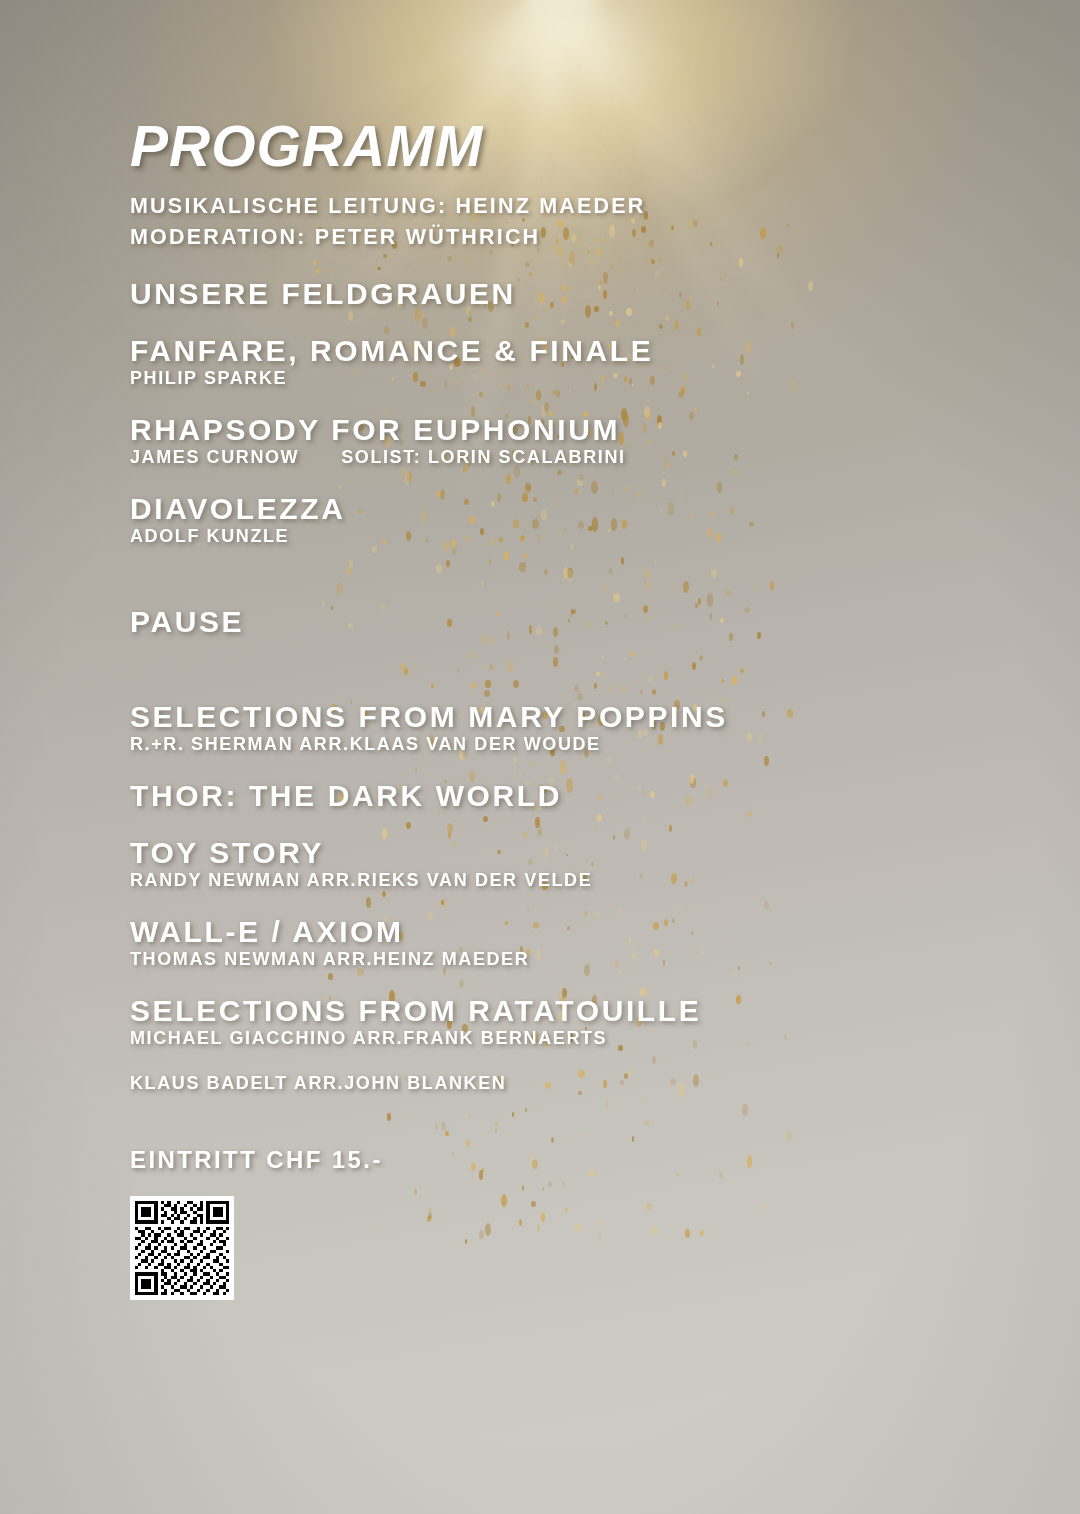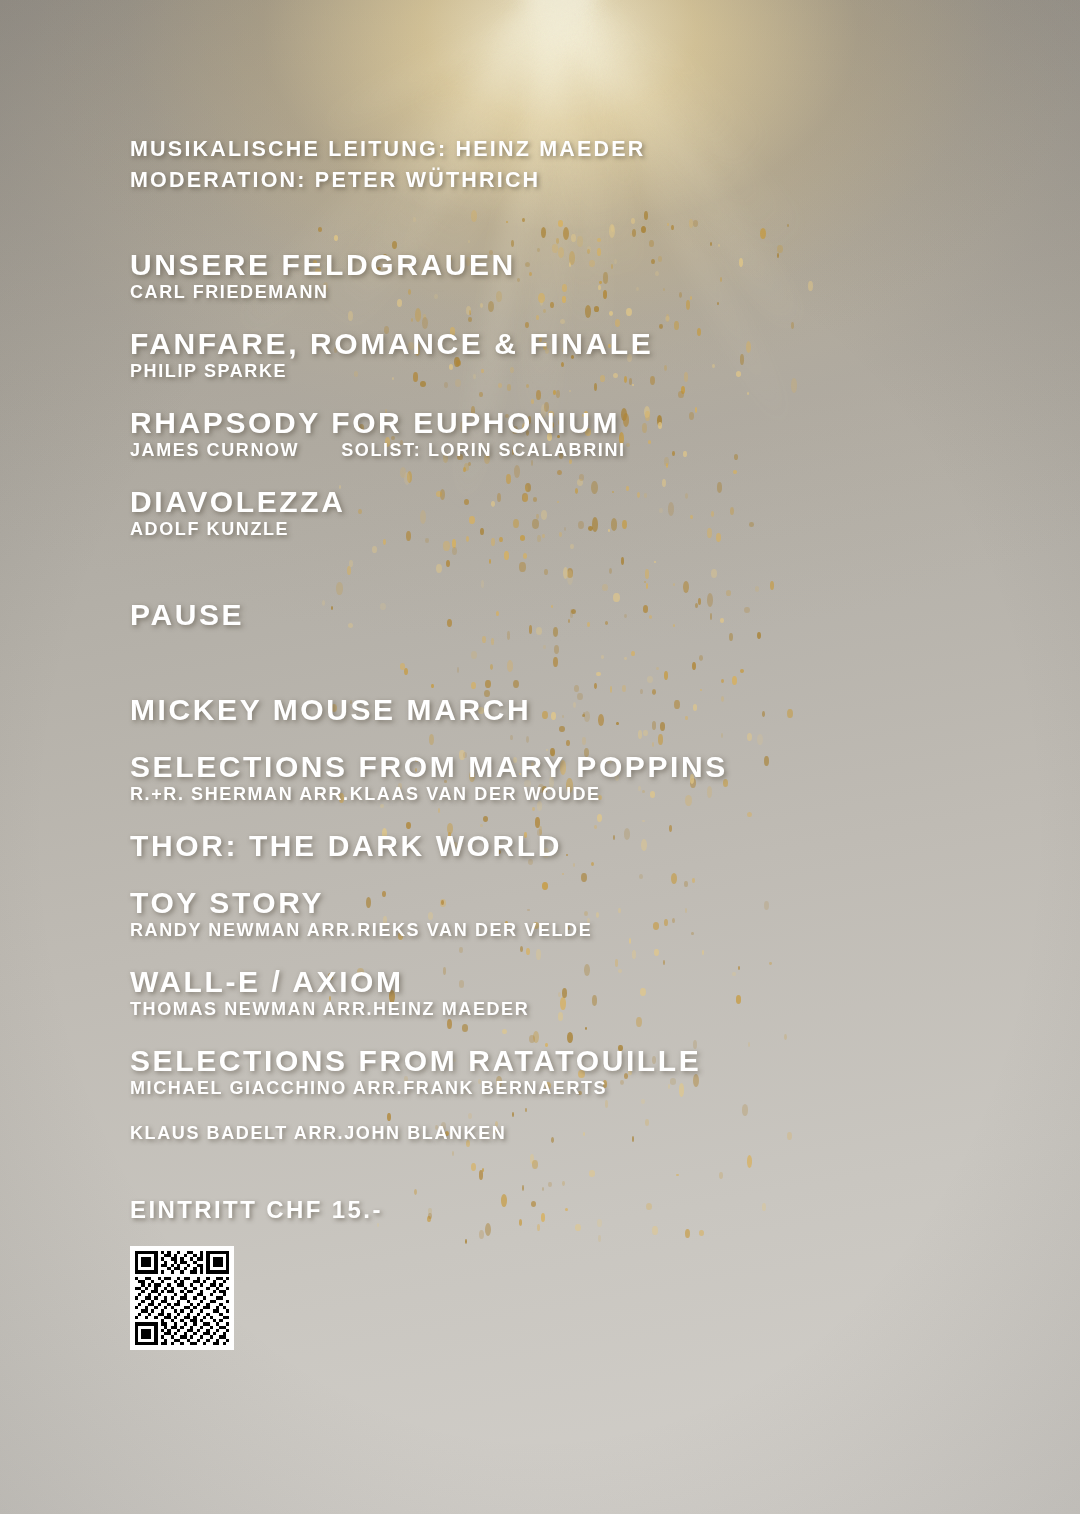--- a/index.html
+++ b/index.html
@@ -49,21 +49,21 @@
     line-height:1;
   }
   .credits { margin-top:16px; }
   .credit-line {
     font-size:21.5px;
     font-weight:bold;
     letter-spacing:2.2px;
     line-height:1.45;
     text-shadow:2px 2px 4px rgba(70,62,48,0.5);
   }
-  .pieces { margin-top:52px; }
+  .pieces { margin-top:24px; }
   .piece { margin-bottom:24px; }
   .piece-title {
     font-size:30px;
     font-weight:bold;
     letter-spacing:2.6px;
     line-height:1.1;
     text-shadow:2px 2px 5px rgba(70,62,48,0.5);
   }
   .piece-sub {
     font-size:18px;
@@ -719,31 +719,31 @@
       <div class="gd" style="width: 4.1px; height: 6.3px; left: 104.2px; top: 865.6px; opacity: 0.18; background: rgb(199, 154, 60);"></div>
       <div class="gd" style="width: 4.5px; height: 6.3px; left: 433.8px; top: 244.2px; opacity: 0.48; background: rgb(168, 127, 46);"></div>
       <div class="gd" style="width: 3.4px; height: 3.6px; left: 297.2px; top: 28px; opacity: 0.55; background: rgb(217, 176, 90);"></div>
       <div class="gd" style="width: 2.3px; height: 5.5px; left: 318.3px; top: 697.5px; opacity: 0.42; background: rgb(227, 200, 135);"></div>
       <div class="gd" style="width: 3.8px; height: 6.5px; left: 82.4px; top: 680.7px; opacity: 0.7; background: rgb(176, 133, 52);"></div>
     </div>
   <div class="vignette"></div>
 
   <div class="content">
 
+    <div class="title">PROGRAMM</div>
 
     <div class="credits">
       <div class="credit-line">MUSIKALISCHE LEITUNG: HEINZ MAEDER</div>
       <div class="credit-line">MODERATION: PETER WÜTHRICH</div>
     </div>
 
     <div class="pieces">
 
       <div class="piece">
         <div class="piece-title">UNSERE FELDGRAUEN</div>
-        <div class="piece-sub">CARL FRIEDEMANN</div>
       </div>
 
       <div class="piece">
         <div class="piece-title">FANFARE, ROMANCE &amp; FINALE</div>
         <div class="piece-sub">PHILIP SPARKE</div>
       </div>
 
       <div class="piece">
         <div class="piece-title">RHAPSODY FOR EUPHONIUM</div>
         <div class="piece-sub">
@@ -758,21 +758,20 @@
 
     </div>
 
     <div class="pause-block">
       <div class="piece-title">PAUSE</div>
     </div>
 
     <div>
 
       <div class="piece">
-        <div class="piece-title">MICKEY MOUSE MARCH</div>
       </div>
 
       <div class="piece">
         <div class="piece-title">SELECTIONS FROM MARY POPPINS</div>
         <div class="piece-sub">R.+R. SHERMAN ARR.KLAAS VAN DER WOUDE</div>
       </div>
 
       <div class="piece">
         <div class="piece-title">THOR: THE DARK WORLD</div>
       </div>

